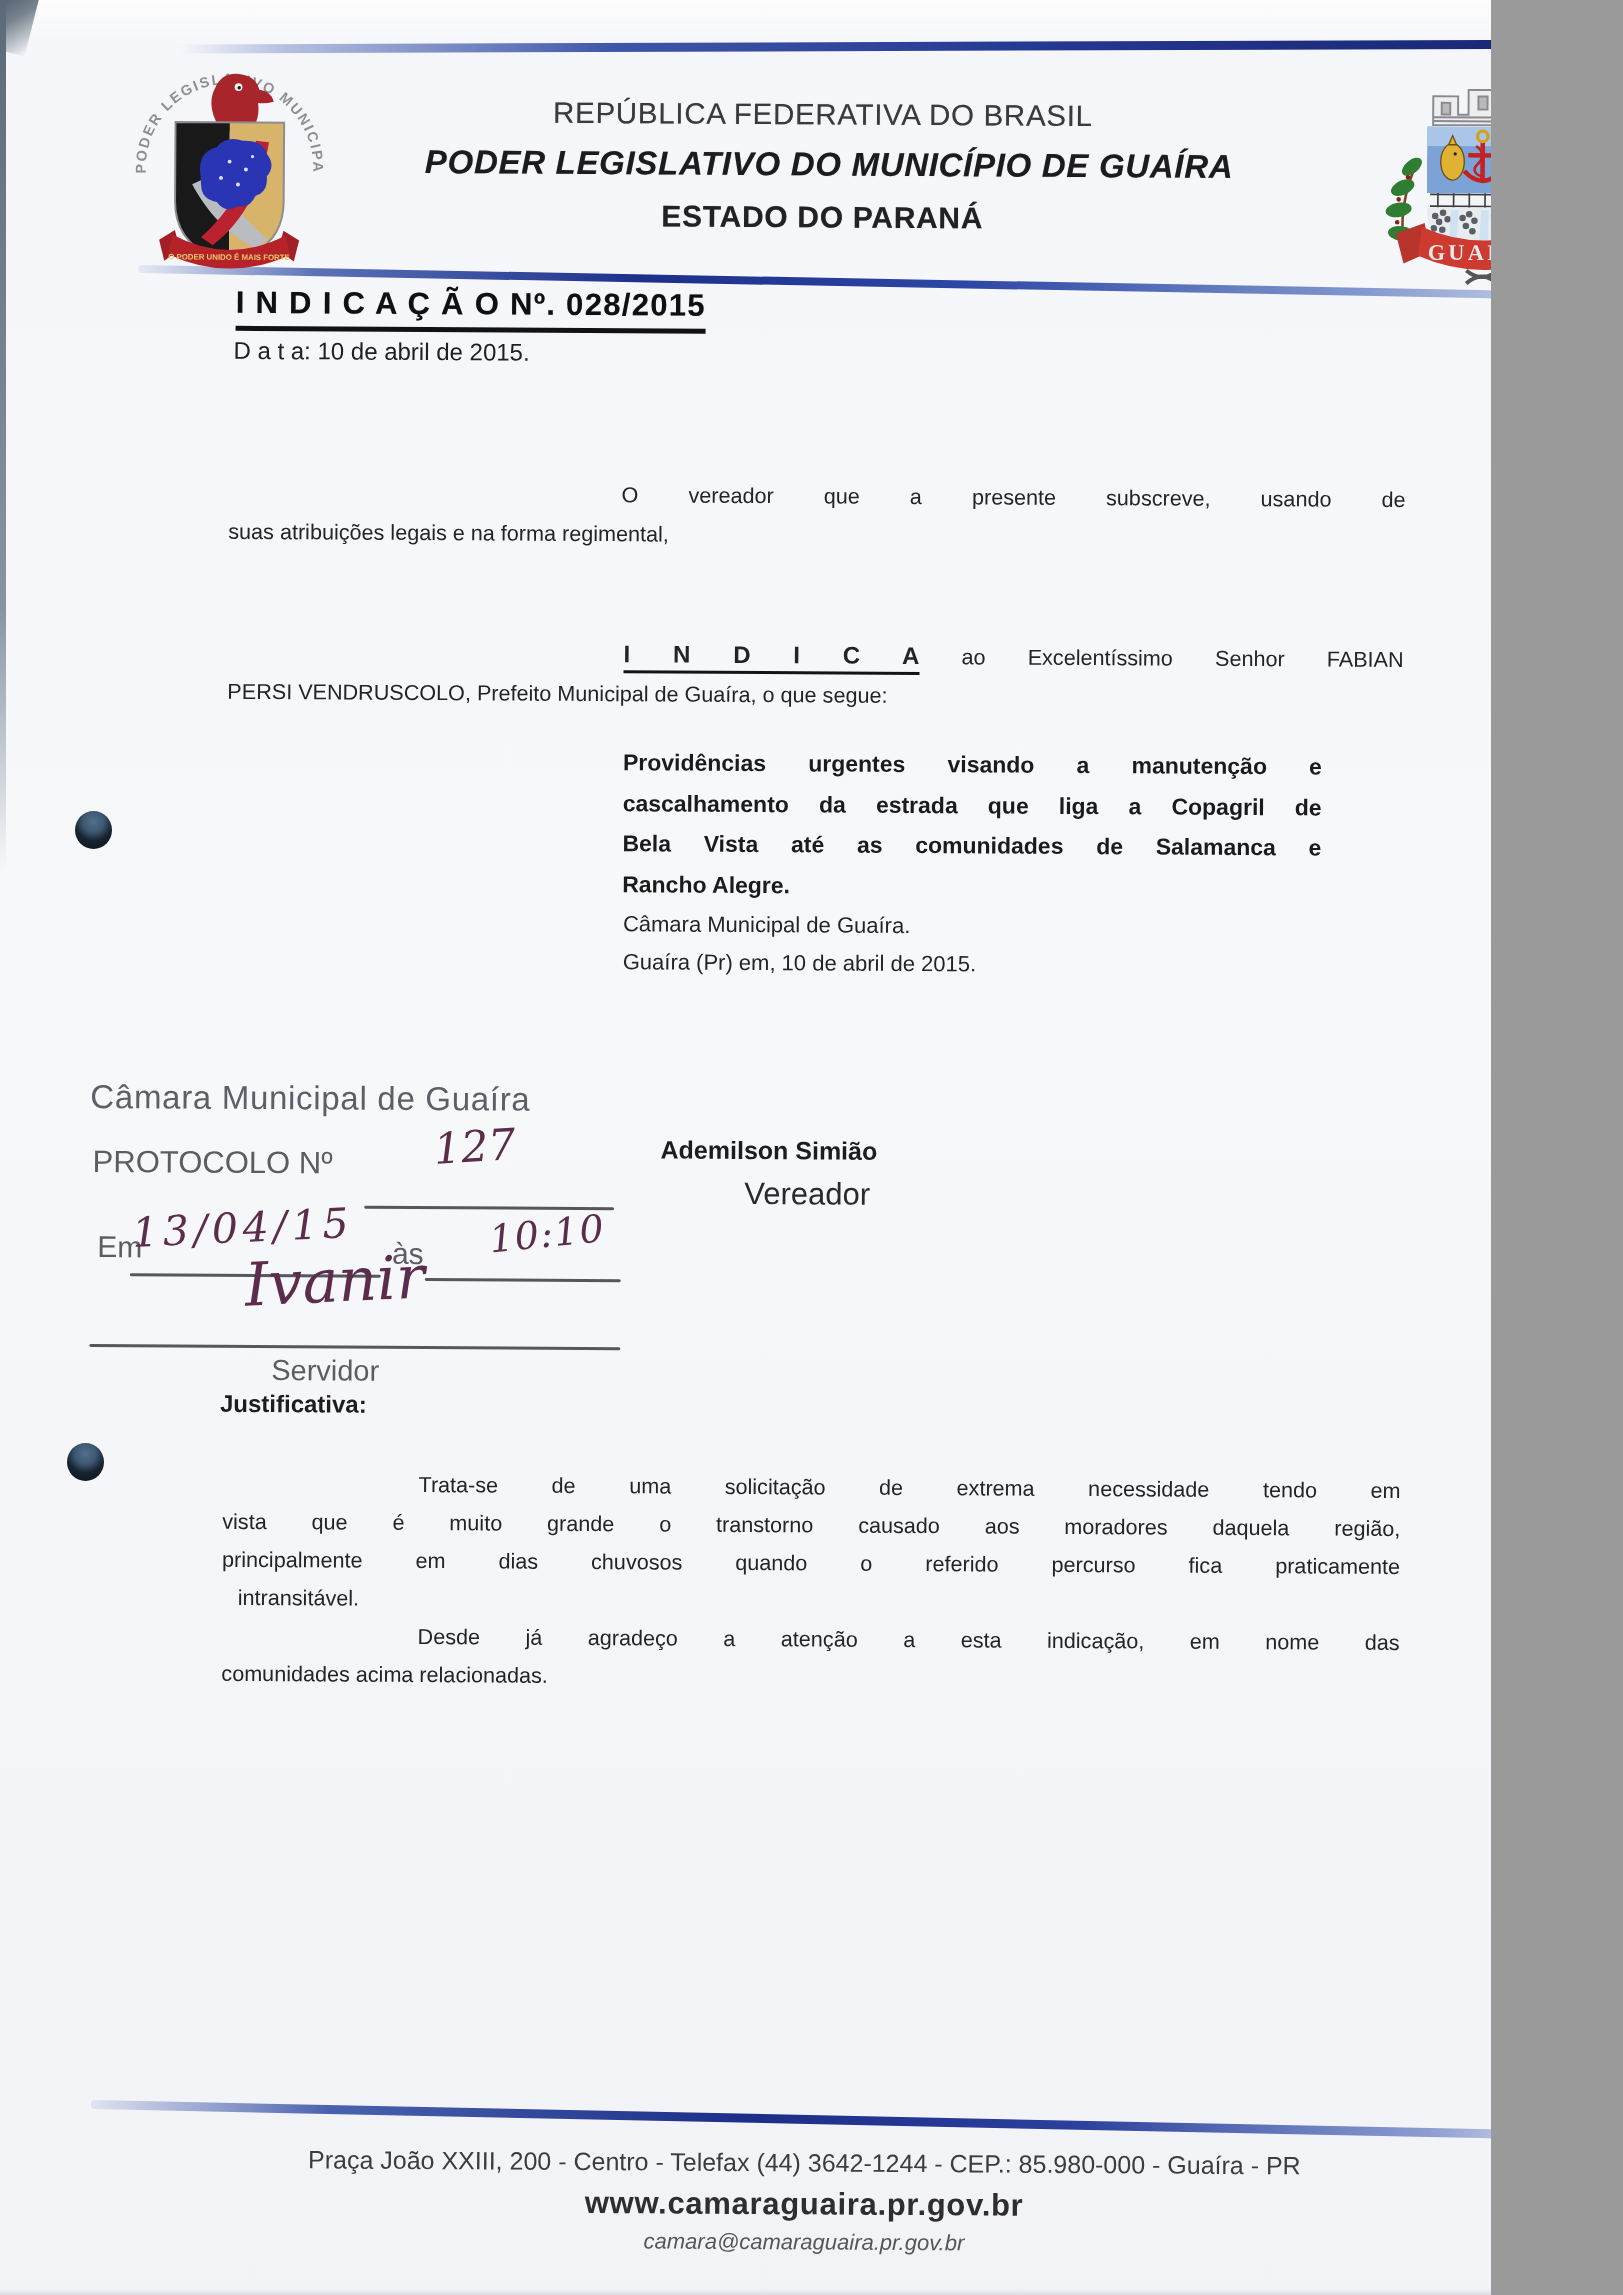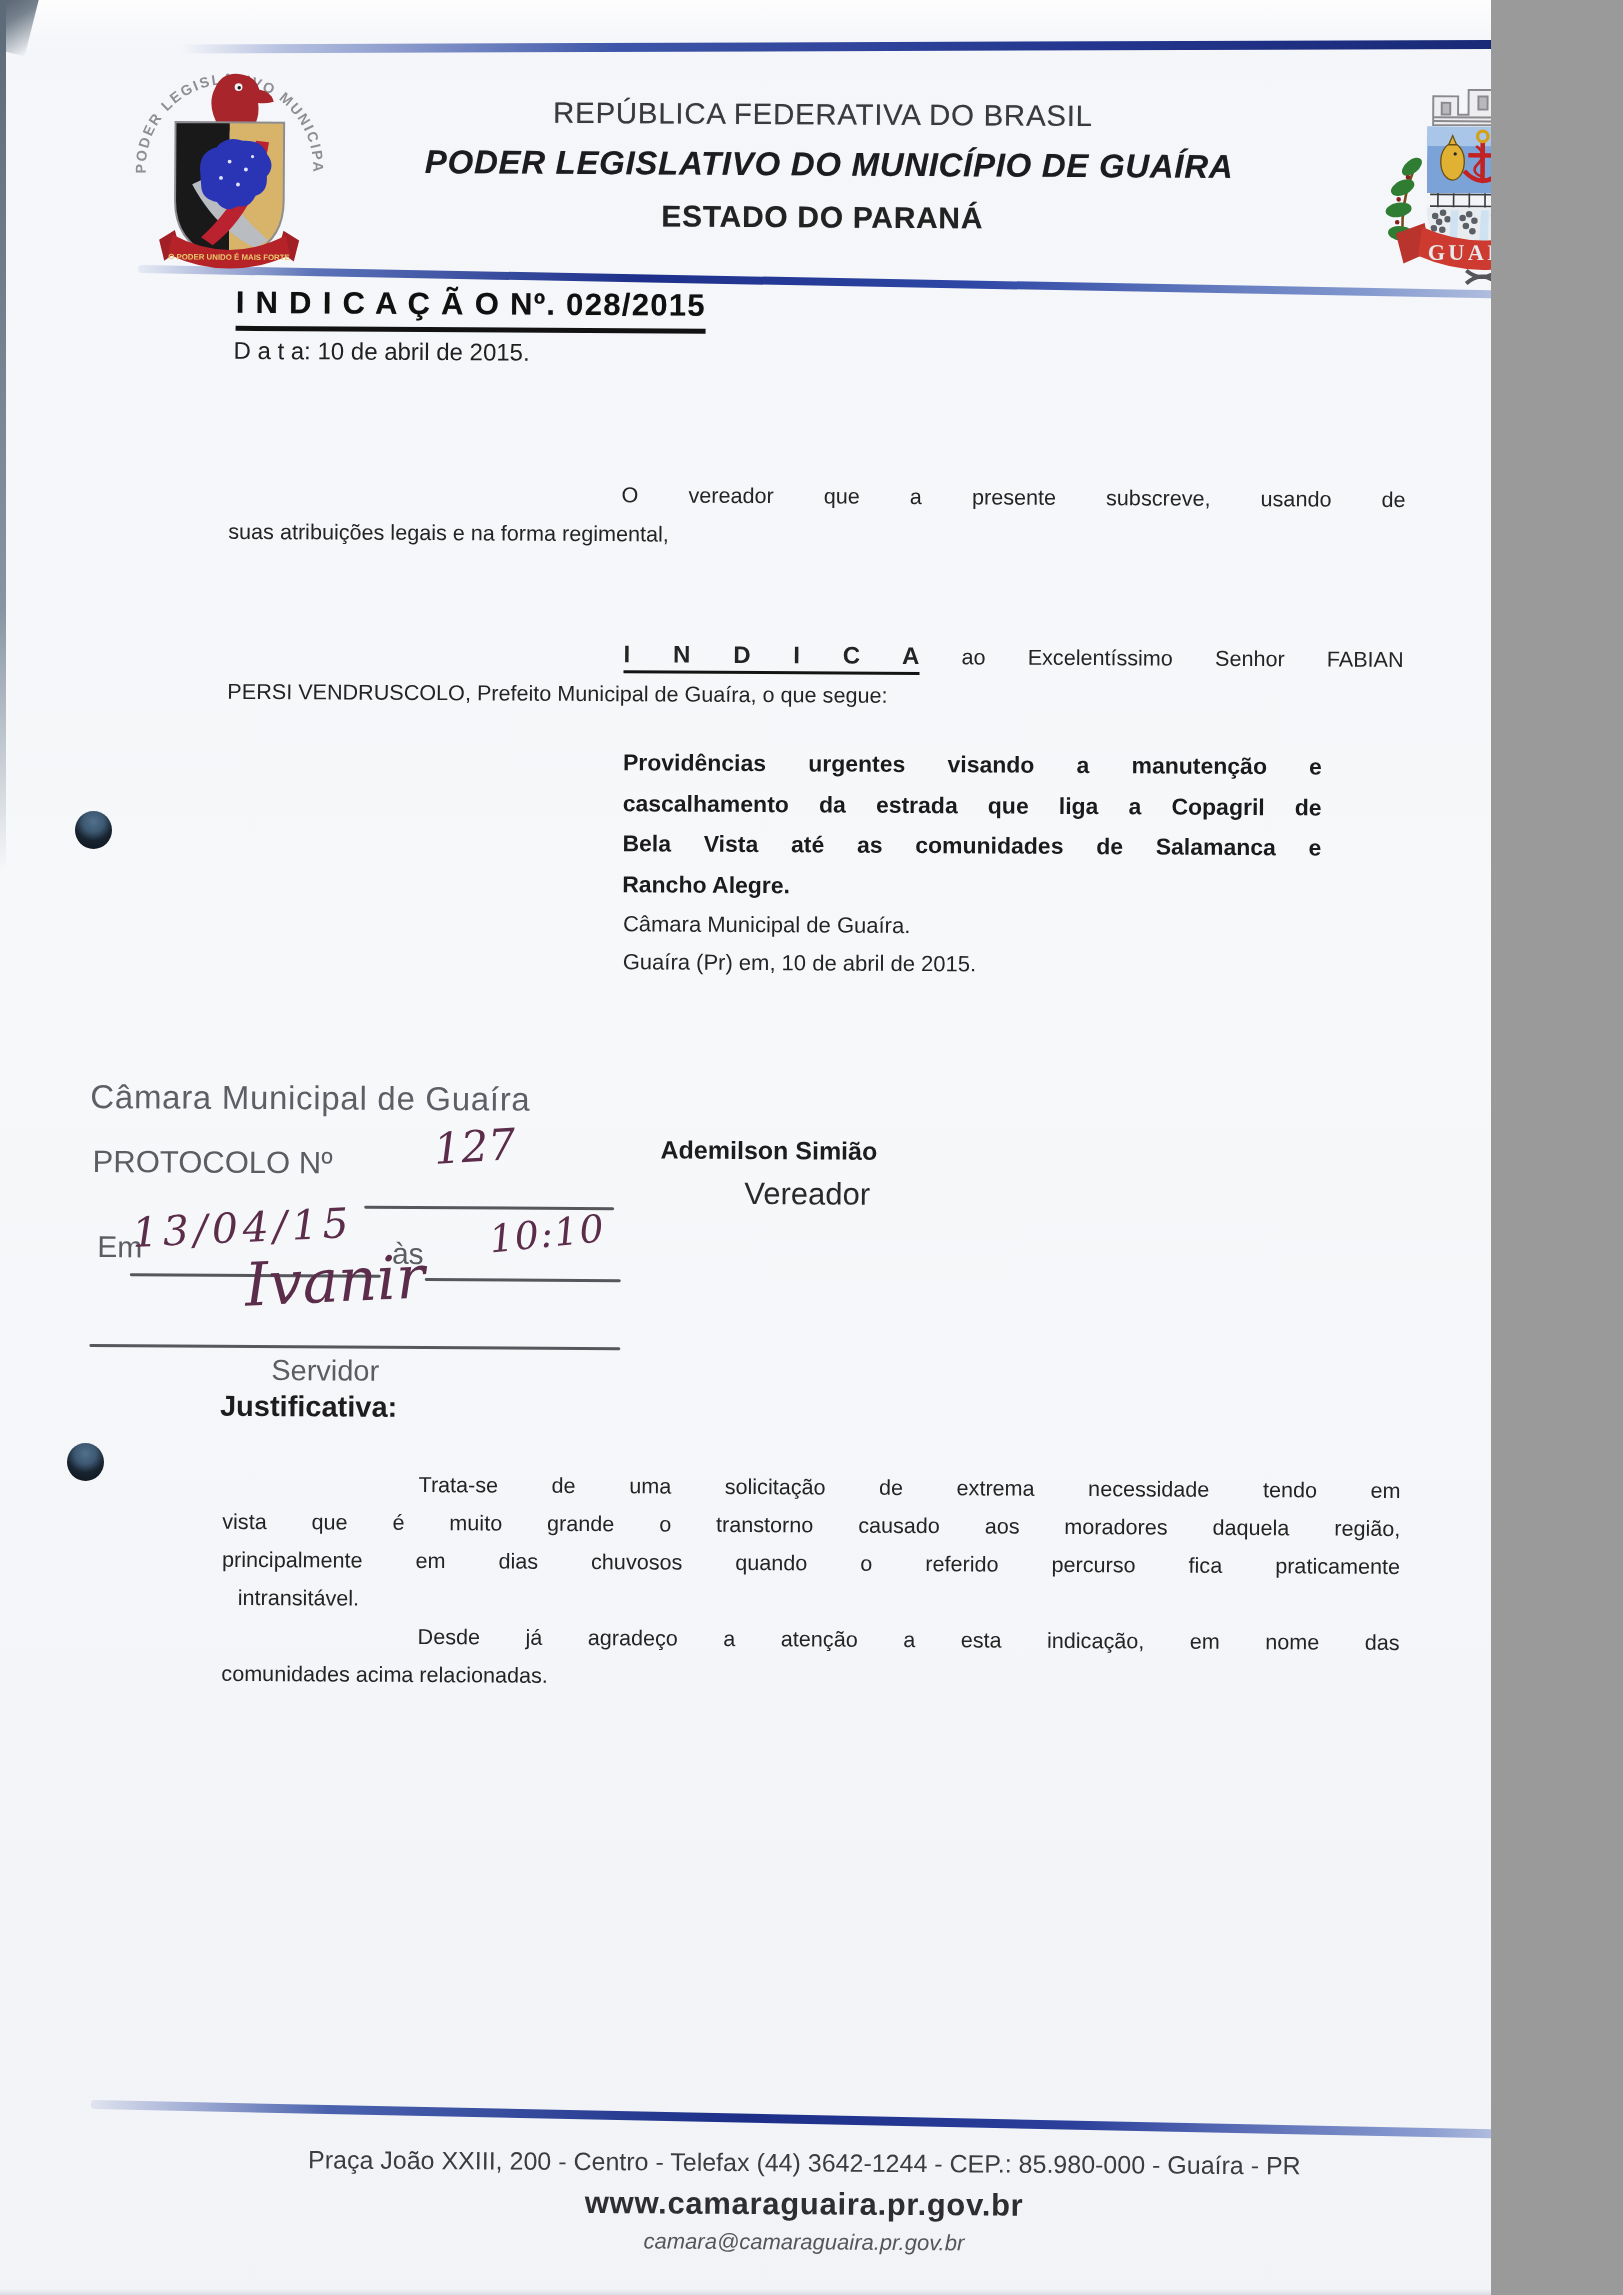--- a/index.html
+++ b/index.html
@@ -47,21 +47,21 @@
   .sline{position:absolute;height:3.3px;background:#2e2e34;opacity:.8;border-radius:2px;}
   .hw{font-family:"DejaVu Serif","Liberation Serif",serif;font-style:italic;color:#5b2d4a;}
   .hw-num{left:350px;top:46px;font-size:43px;transform:rotate(-4deg);}
   .hw-date{left:49px;top:130px;font-size:41px;letter-spacing:4.6px;transform:rotate(-3deg);}
   .hw-time{left:406px;top:136px;font-size:38px;letter-spacing:1.3px;transform:rotate(-6deg);}
   .hw-sig{left:162px;top:171px;font-size:60px;transform:rotate(-3deg);}
 
   .author-name{left:662px;top:1136px;font-size:25px;font-weight:bold;color:#1d1d1d;}
   .author-role{left:746px;top:1176px;font-size:31px;color:#2a2a2a;}
 
-  .just-head{left:223px;top:1393px;font-size:29px;font-weight:bold;color:#1d1d1d;}
+  .just-head{left:223px;top:1393px;font-size:24px;font-weight:bold;color:#1d1d1d;}
 
   .foot-address{left:92px;top:2148px;width:1440px;text-align:center;font-size:25px;color:#3c3c3e;}
   .foot-site{left:92px;top:2186px;width:1440px;text-align:center;font-size:31px;font-weight:bold;color:#2e2e30;letter-spacing:0.7px;}
   .foot-mail{left:92px;top:2229px;width:1440px;text-align:center;font-size:22px;font-style:italic;color:#55555a;}
 
   
   .edge-left{left:0;top:0;width:5.9px;height:871px;
     background:linear-gradient(180deg,#5c6a77 0%,#8795a2 70%,rgba(135,149,162,0) 100%);}
   .corner-tl{left:-11.8px;top:-19.6px;width:46px;height:72px;background:linear-gradient(135deg,#39444f,#76828e 55%,rgba(118,130,142,0));transform:rotate(14deg);}
   .hole{position:absolute;width:37px;height:38px;border-radius:50%;

